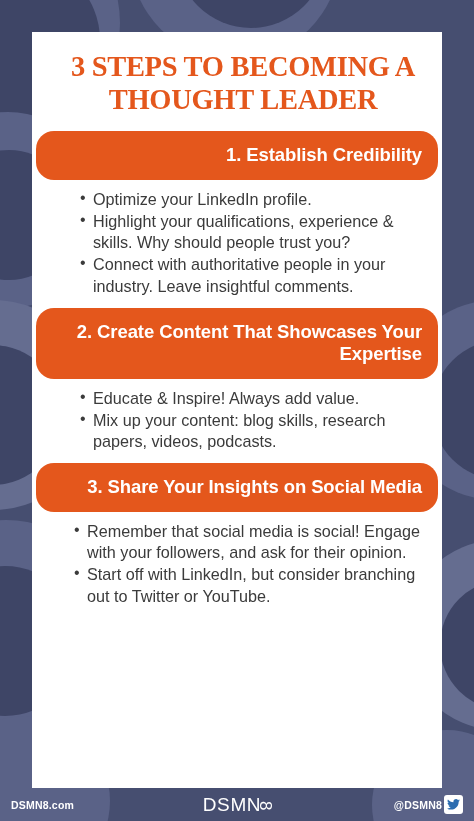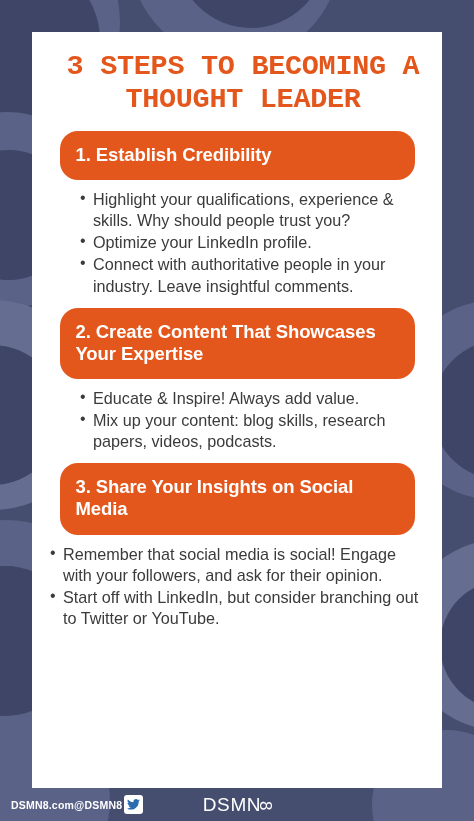--- a/index.html
+++ b/index.html
@@ -51,35 +51,35 @@
 
   #poster-title {
     margin: 0;
     padding: 18px 14px 4px 26px;
     color: #e4571c;
     font-size: 28.5px;
     line-height: 1.16;
     font-weight: bold;
     text-align: center;
     letter-spacing: -0.3px;
-    font-family: Liberation Mono, monospace;
+    font-family: Liberation Serif, serif;
   }
 
   .step-block {
     padding: 0;
   }
 
   .step-pill {
     margin: 11px auto 0 auto;
-    width: 355px;
+    width: 402px;
     box-sizing: border-box;
     background: #e4571c;
     color: #ffffff;
     border-radius: 18px;
-    text-align: left;
+    text-align: right;
     font-size: 18.5px;
     font-weight: bold;
     line-height: 1.2;
     padding: 13px 16px 14px 16px;
     letter-spacing: -0.1px;
   }
 
   .bullets {
     margin: 0;
     padding: 9px 22px 0 48px;
@@ -98,33 +98,34 @@
     content: "\2022";
     position: absolute;
     left: 0;
     top: -1px;
     color: #3b3b3b;
     font-size: 16px;
   }
 
   
   .bullets.indent-3 {
-    padding-left: 18px;
+    padding-left: 42px;
     padding-right: 18px;
   }
 
   
   #footer {
     position: absolute;
     left: 0;
     bottom: 0;
     width: 474px;
     height: 33px;
     display: flex;
     align-items: center;
+    justify-content: space-between;
     padding: 8px 11px;
     box-sizing: border-box;
   }
   #footer-site {
     color: #ffffff;
     font-size: 10.5px;
     font-weight: bold;
     letter-spacing: 0.2px;
   }
   #footer-logo {
@@ -190,22 +191,22 @@
     <div class="blob blob-light" style="left:372px;  top:730px; width:150px; height:150px;"></div>
   </div>
 
   <div id="card">
 
     <h1 id="poster-title">3 STEPS TO BECOMING A THOUGHT LEADER</h1>
 
     <section class="step-block">
       <div class="step-pill">1. Establish Credibility</div>
       <ul class="bullets">
+        <li>Optimize your LinkedIn profile.</li>
         <li>Highlight your qualifications, experience &amp; skills. Why should people trust you?</li>
-        <li>Optimize your LinkedIn profile.</li>
         <li>Connect with authoritative people in your industry. Leave insightful comments.</li>
       </ul>
     </section>
 
     <section class="step-block">
       <div class="step-pill">2. Create Content That Showcases Your Expertise</div>
       <ul class="bullets">
         <li>Educate &amp; Inspire! Always add value.</li>
         <li>Mix up your content: blog skills, research papers, videos, podcasts.</li>
       </ul>

